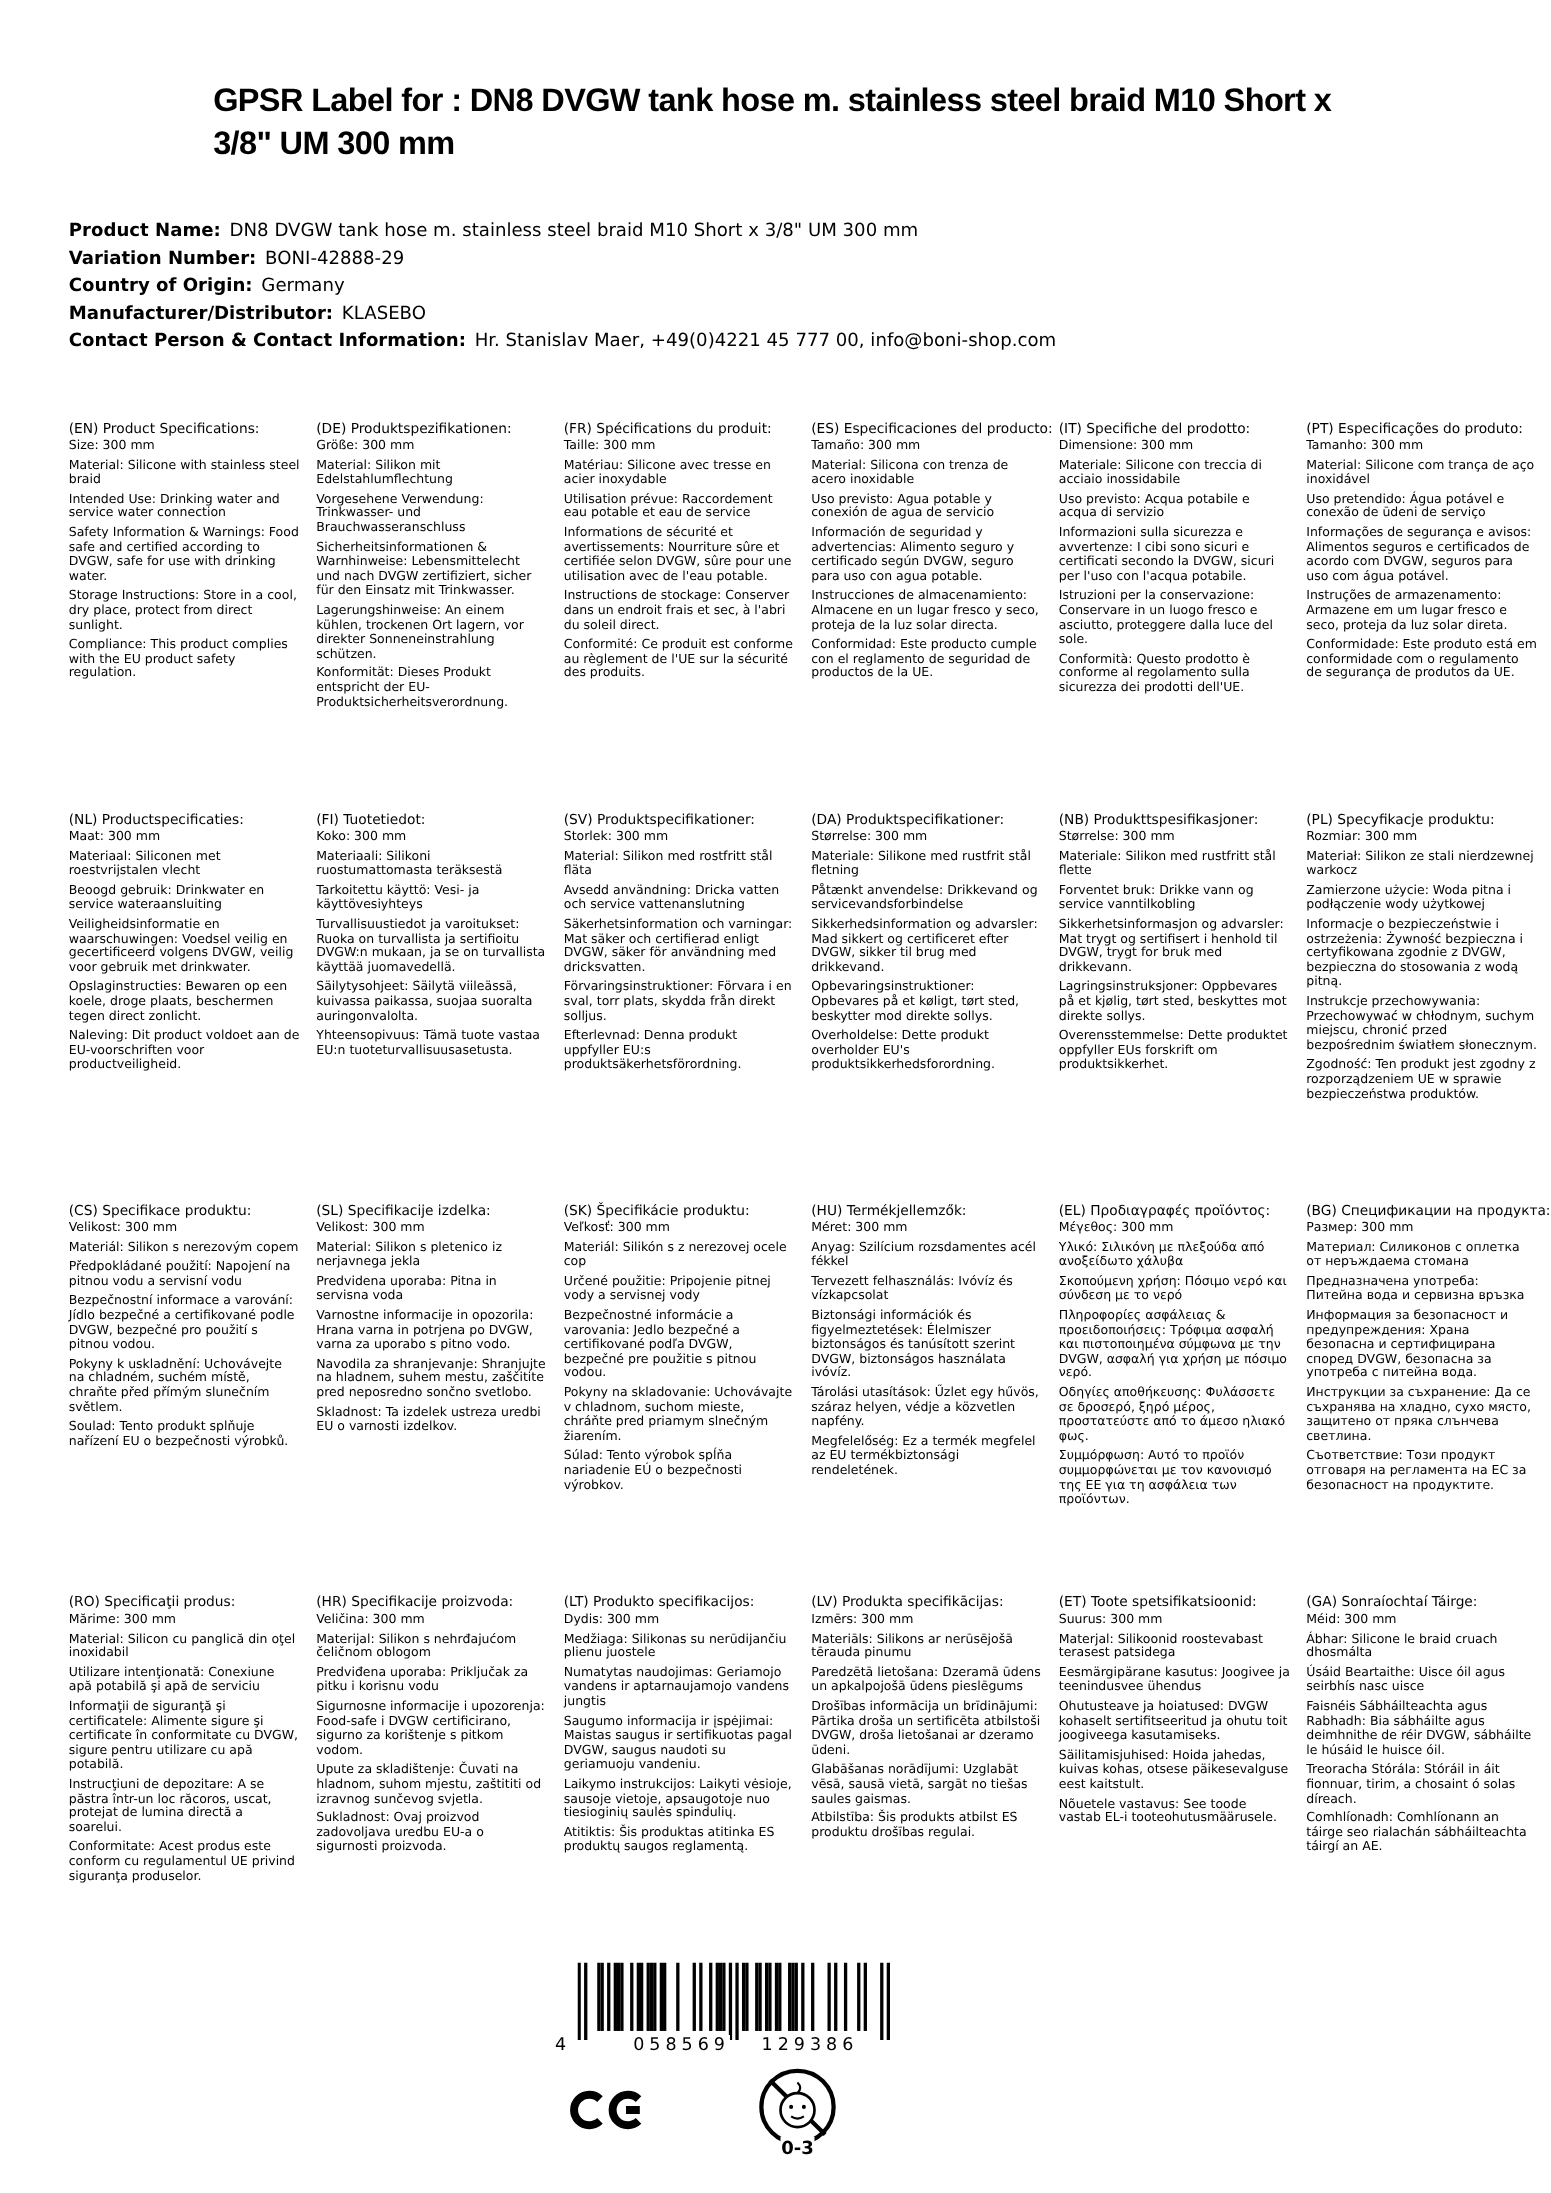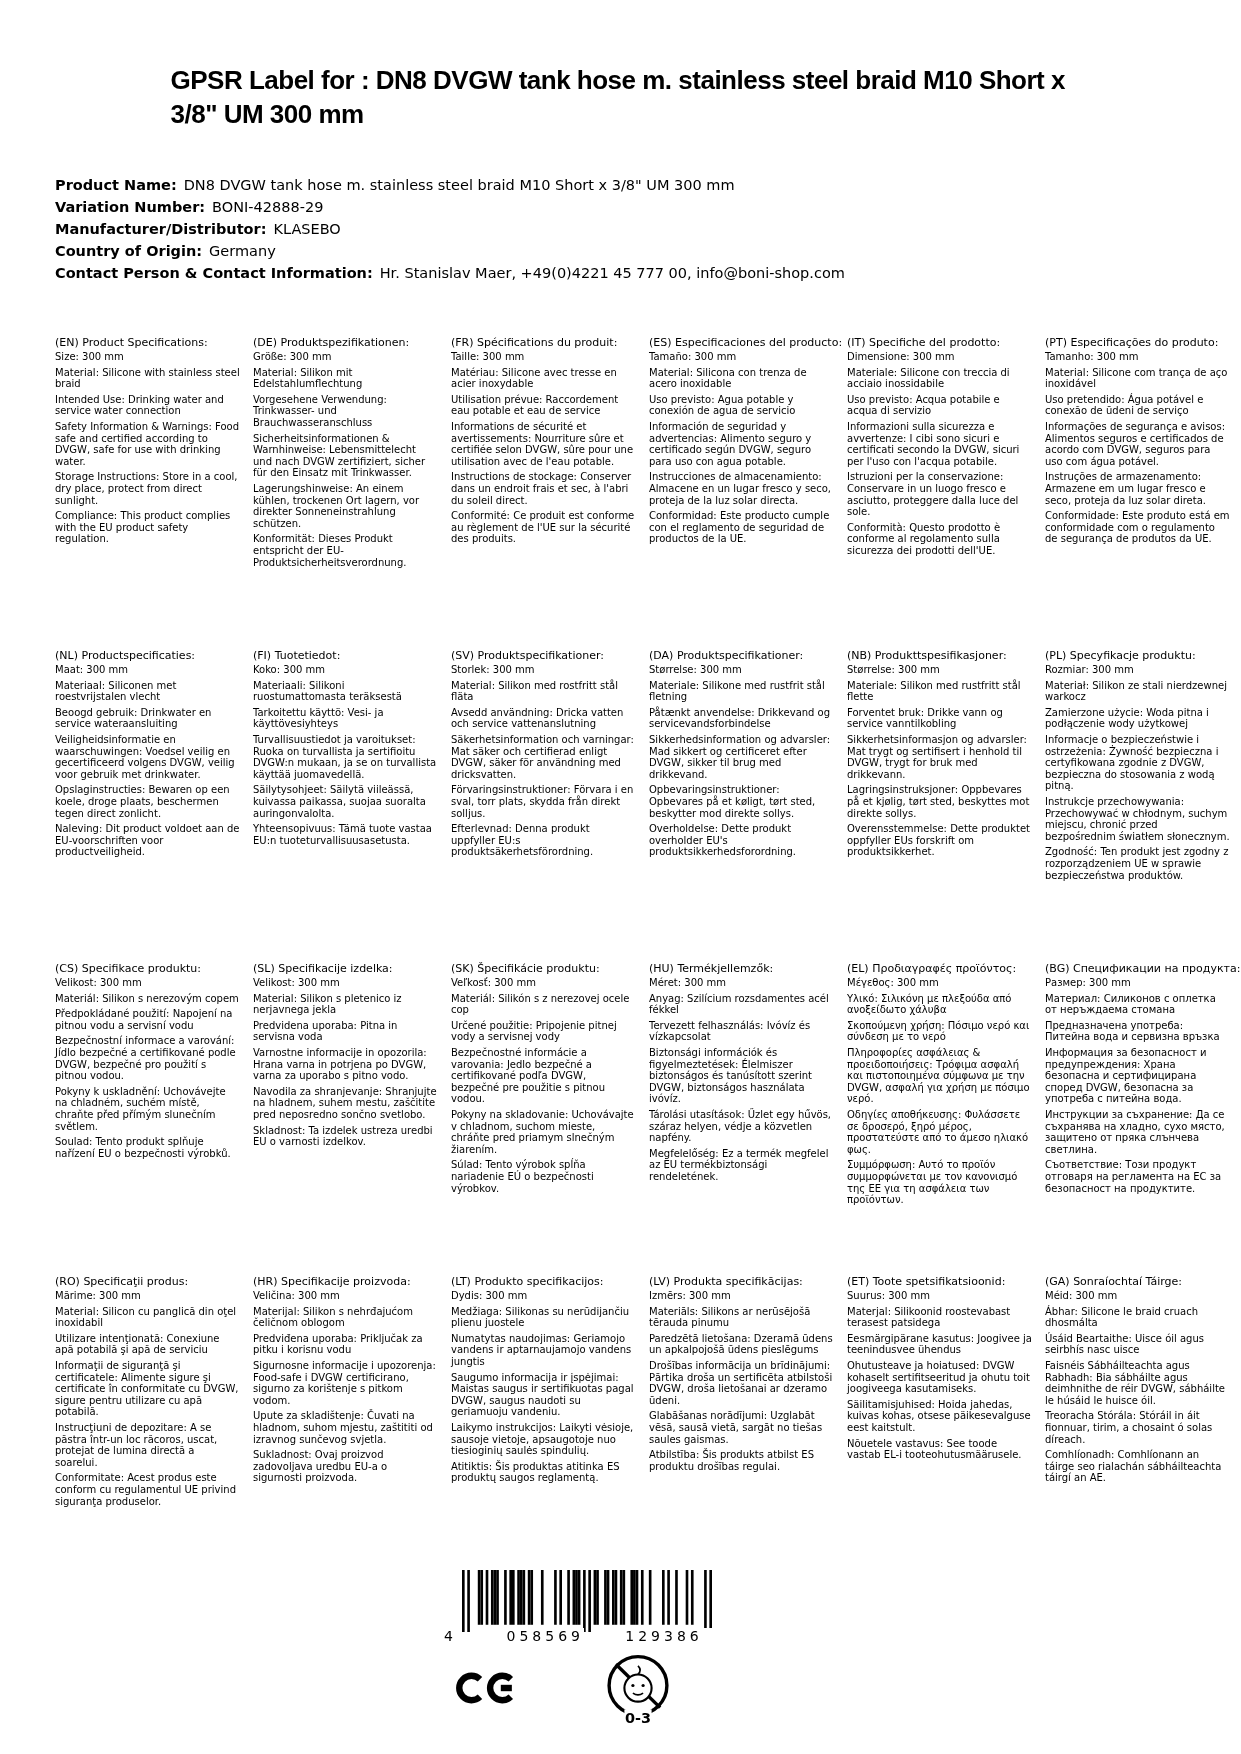--- a/index.html
+++ b/index.html
@@ -28,36 +28,36 @@
   }
   .section p{
     margin:0 0 4px 0;font-size:10px;line-height:11.6px;
   }
   .bottom{position:absolute;left:0;top:1570px;width:1241px;height:184px;}
   .barcode{position:absolute;left:462px;top:0;width:250px;}
   .barcode svg{display:block;width:250px;height:62px;}
   .bc-digits{position:absolute;left:0;top:56px;width:250px;height:20px;font-size:14px;}
   .bc-prefix{position:absolute;left:-18px;top:2px;}
   .bc-left{position:absolute;left:10px;top:2px;width:112px;text-align:right;background:#fff;letter-spacing:4px;}
-  .bc-right{position:absolute;left:146px;top:2px;width:112px;text-align:center;background:#fff;letter-spacing:4px;}
+  .bc-right{position:absolute;left:130px;top:2px;width:112px;text-align:center;background:#fff;letter-spacing:4px;}
   .ce-mark{position:absolute;left:456px;top:92px;width:64px;height:52px;}
   .age-warning{position:absolute;left:604px;top:74px;width:68px;height:100px;}
 </style>
 </head>
 <body>
 
 <div class="page">
 
   <div class="title">GPSR Label for : DN8 DVGW tank hose m. stainless steel braid M10 Short x 3/8" UM 300 mm</div>
 
   <div class="product-info">
     <div class="pi-line"><span class="pi-label">Product Name:</span><span>DN8 DVGW tank hose m. stainless steel braid M10 Short x 3/8" UM 300 mm</span></div>
     <div class="pi-line"><span class="pi-label">Variation Number:</span><span>BONI-42888-29</span></div>
+    <div class="pi-line"><span class="pi-label">Country of Origin:</span><span>Germany</span></div>
     <div class="pi-line"><span class="pi-label">Manufacturer/Distributor:</span><span>KLASEBO</span></div>
-    <div class="pi-line"><span class="pi-label">Country of Origin:</span><span>Germany</span></div>
     <div class="pi-line"><span class="pi-label">Contact Person &amp; Contact Information:</span><span>Hr. Stanislav Maer, +49(0)4221 45 777 00, info@boni-shop.com</span></div>
   </div>
 
   <div class="grid">
       <div class="section">
         <div class="sec-heading">(EN) Product Specifications:</div>
         <p>Size: 300 mm</p>
         <p>Material: Silicone with stainless steel braid</p>
         <p>Intended Use: Drinking water and service water connection</p>
         <p>Safety Information &amp; Warnings: Food safe and certified according to DVGW, safe for use with drinking water.</p>

